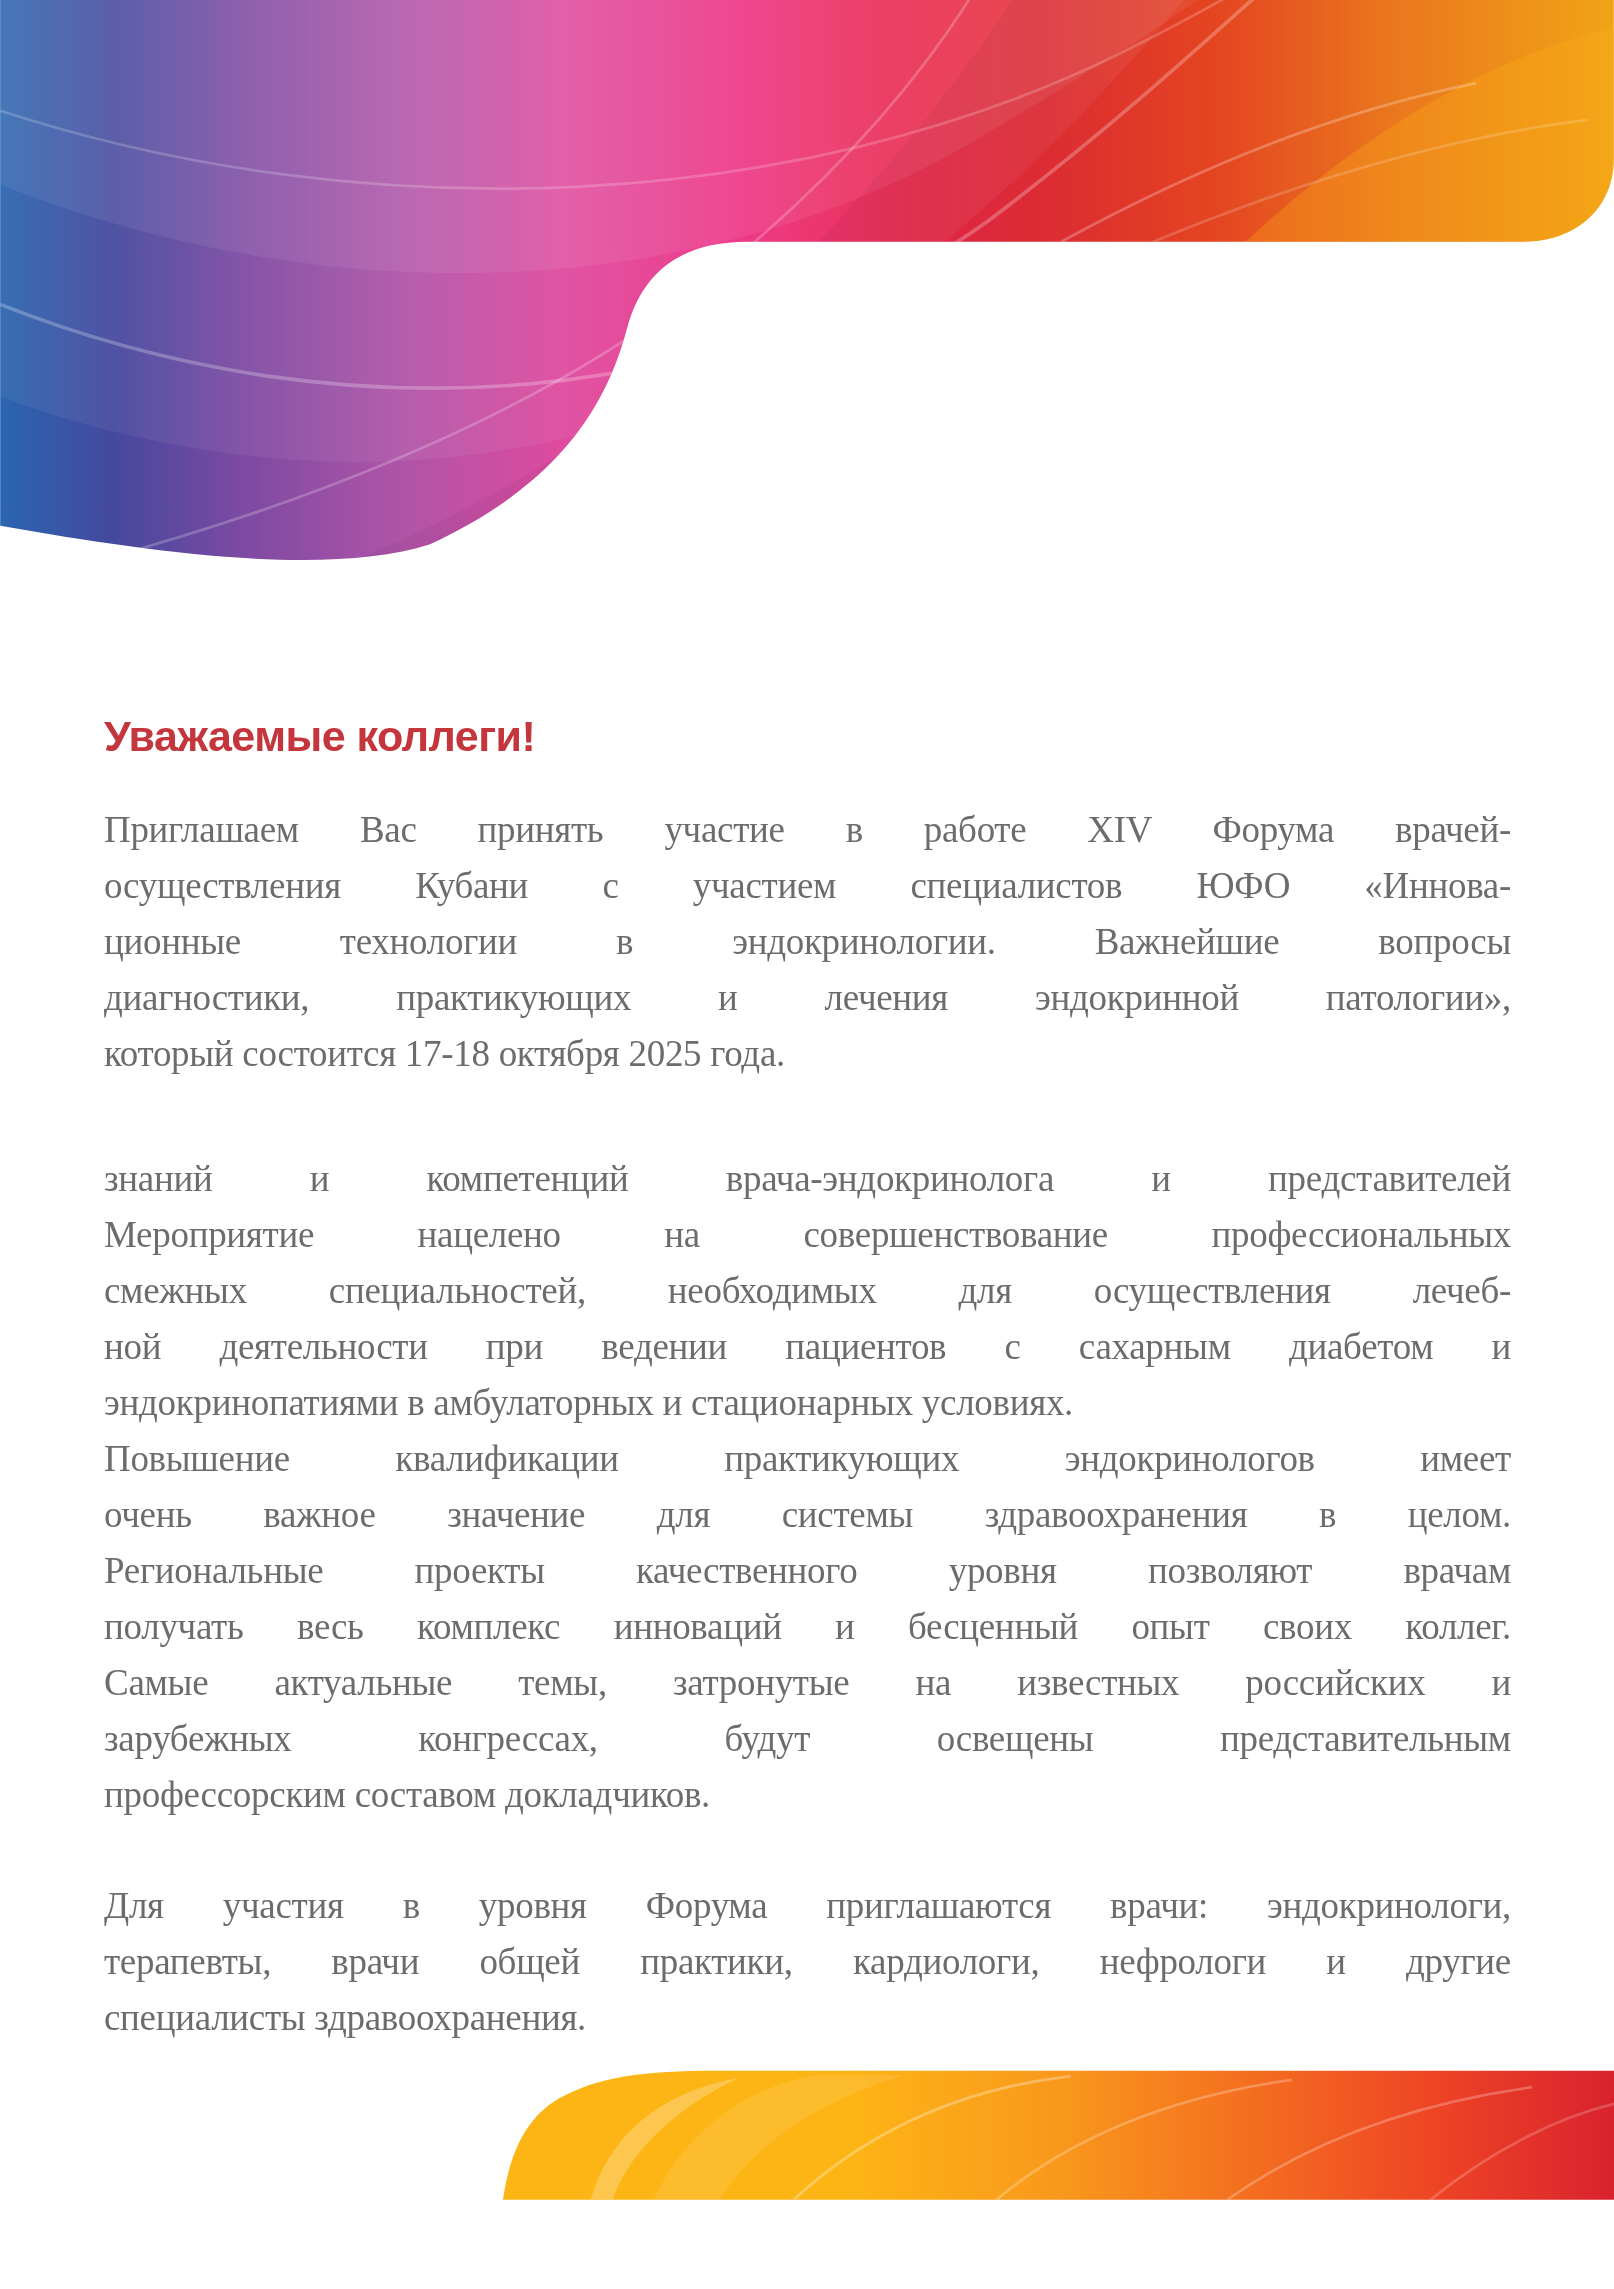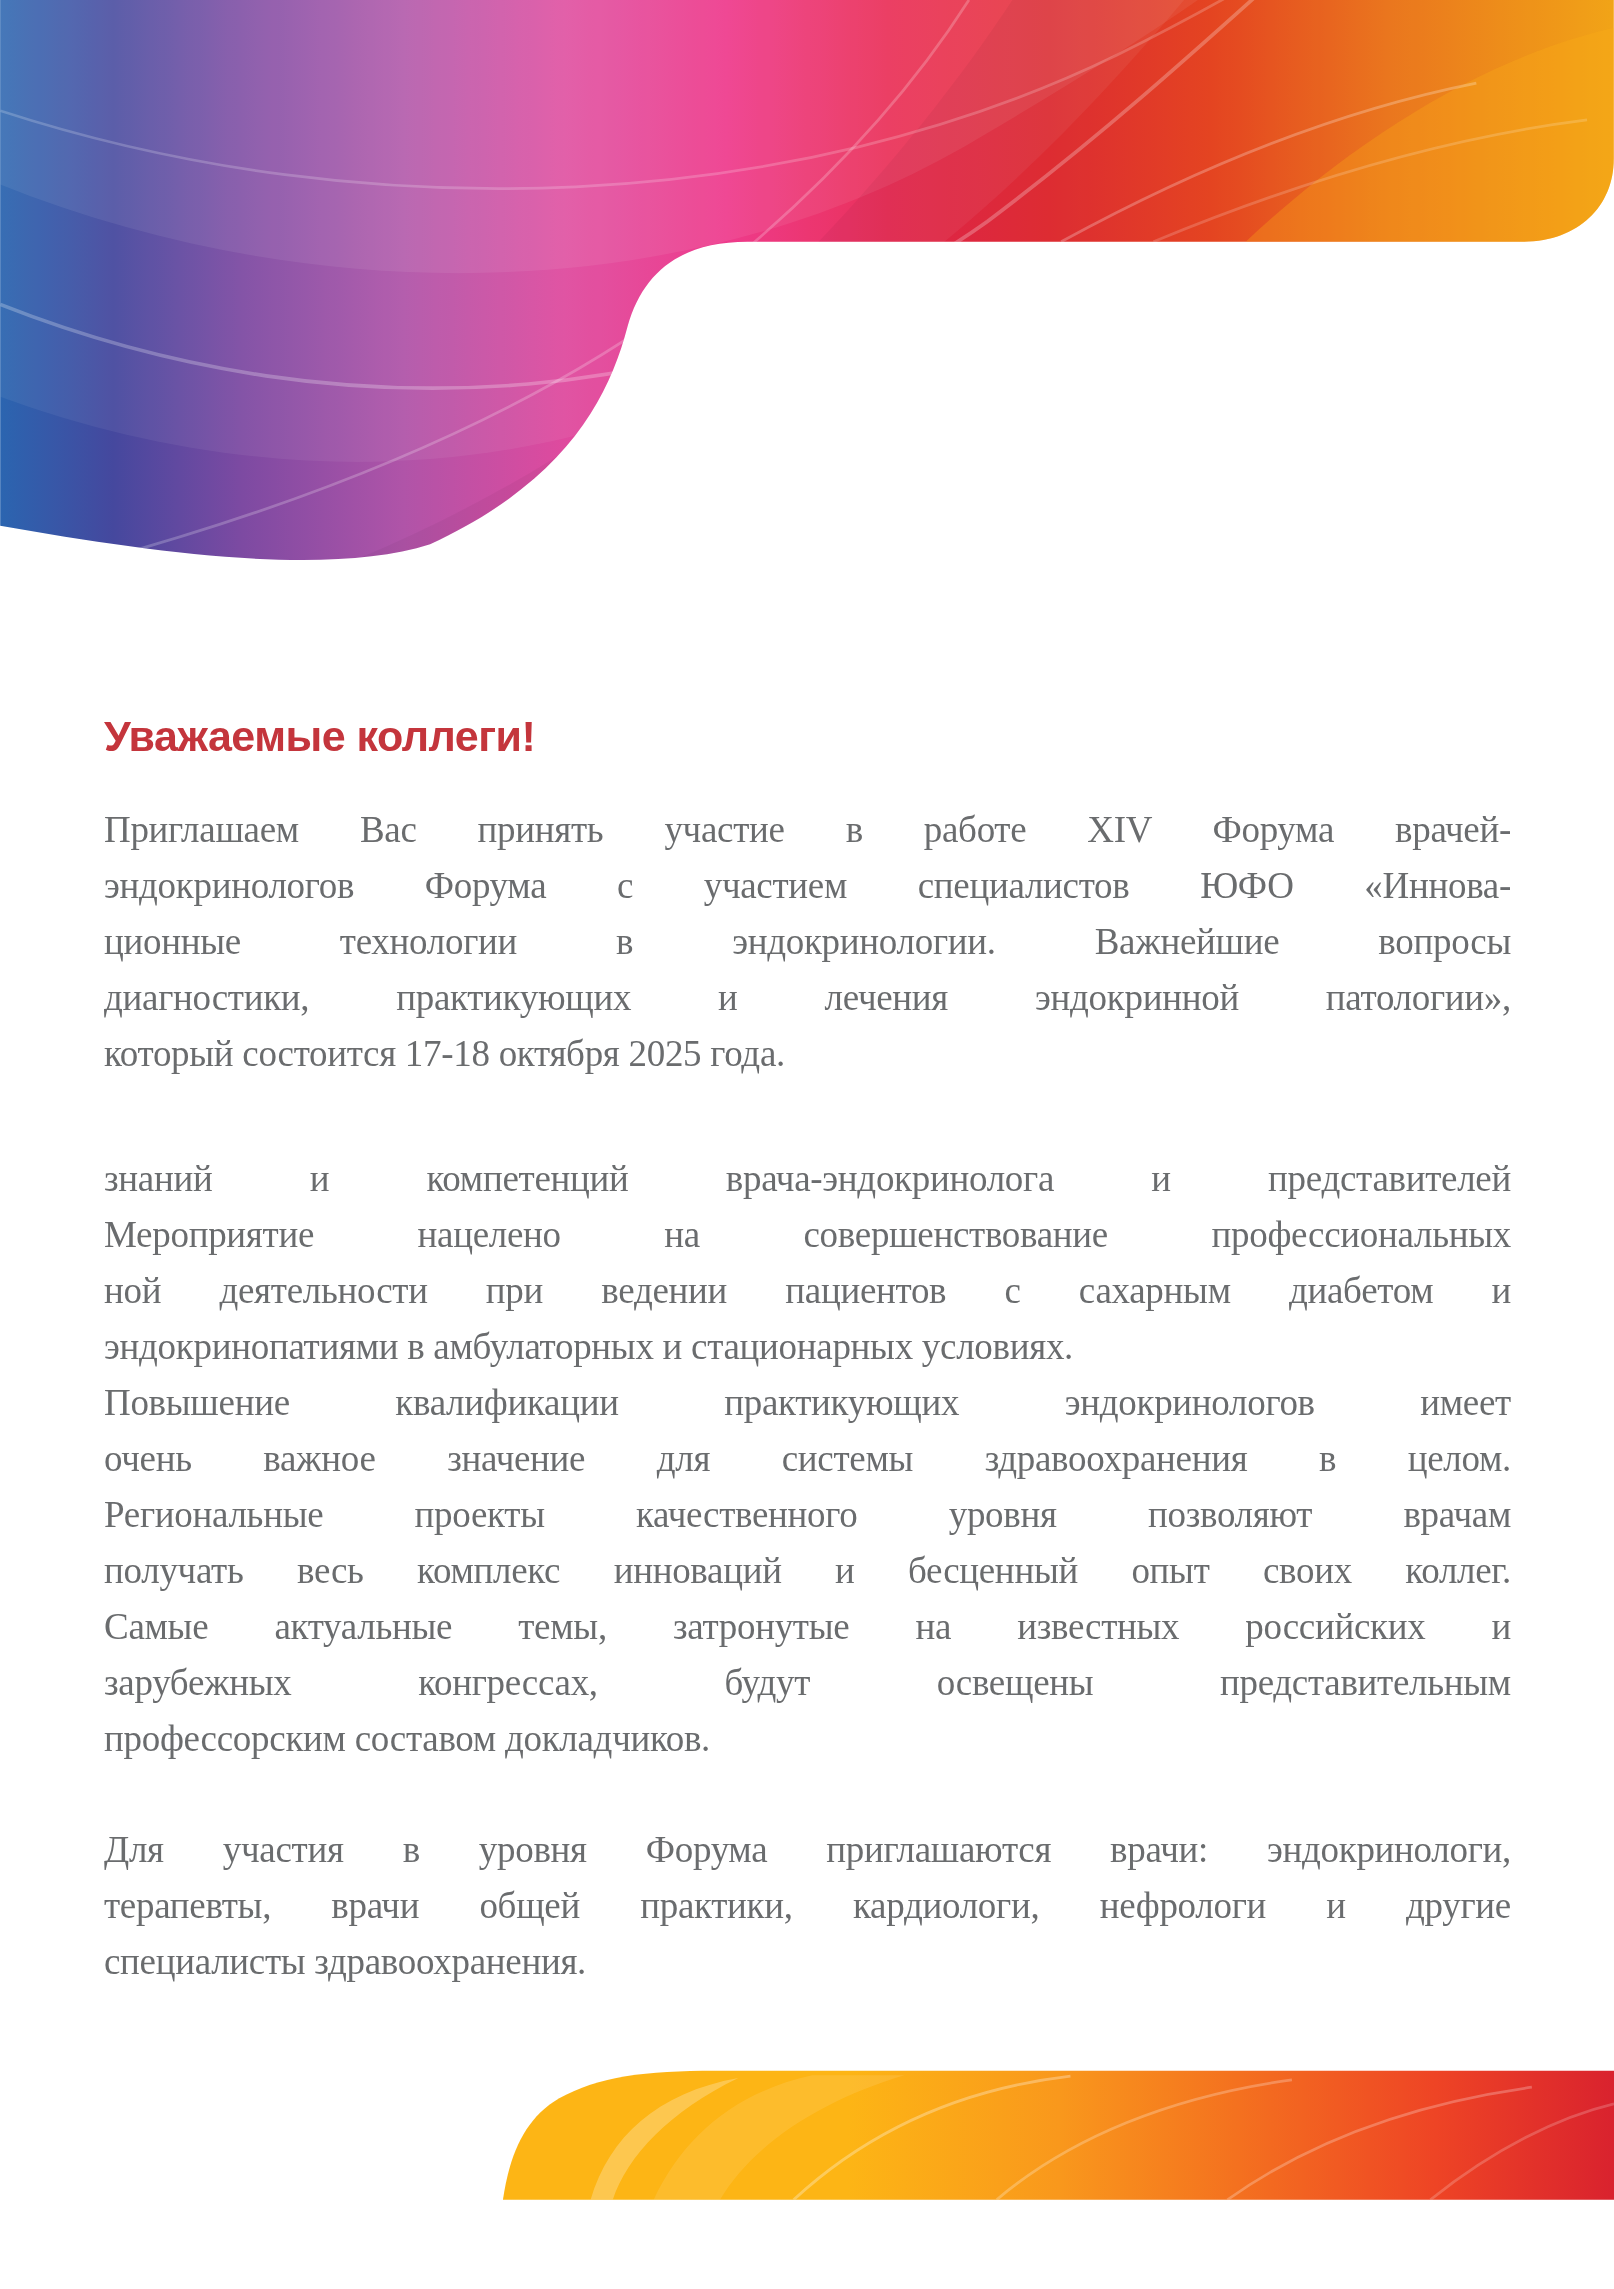--- a/index.html
+++ b/index.html
@@ -59,29 +59,30 @@
       <path d="M1150 262 C1300 180 1450 120 1600 90" stroke="#ffffff" stroke-width="3" fill="none" opacity="0.25"></path>
       <path d="M1250 262 C1400 200 1560 150 1720 130" stroke="#ffffff" stroke-width="3" fill="none" opacity="0.18"></path>
     </g>
   </svg>
 
   <main class="content">
     <h1 class="greeting">Уважаемые коллеги!</h1>
 
     <div class="para gap-after">
         <div class="line">Приглашаем Вас принять участие в работе XIV Форума врачей-</div>
-        <div class="line">эндокринологов Форума с участием специалистов ЮФО «Иннова-</div>
+        <div class="line">осуществления Кубани с участием специалистов ЮФО «Иннова-</div>
         <div class="line">ционные технологии в эндокринологии. Важнейшие вопросы</div>
         <div class="line">диагностики, практикующих и лечения эндокринной патологии»,</div>
         <div class="line last">который состоится 17-18 октября 2025 года.</div>
       </div>
 
     <div class="para">
         <div class="line">знаний и компетенций врача-эндокринолога и представителей</div>
         <div class="line">Мероприятие нацелено на совершенствование профессиональных</div>
+        <div class="line">смежных специальностей, необходимых для осуществления лечеб-</div>
         <div class="line">ной деятельности при ведении пациентов с сахарным диабетом и</div>
         <div class="line last">эндокринопатиями в амбулаторных и стационарных условиях.</div>
       </div>
 
     <div class="para gap-after-sm">
         <div class="line">Повышение квалификации практикующих эндокринологов имеет</div>
         <div class="line">очень важное значение для системы здравоохранения в целом.</div>
         <div class="line">Региональные проекты качественного уровня позволяют врачам</div>
         <div class="line">получать весь комплекс инноваций и бесценный опыт своих коллег.</div>
         <div class="line">Самые актуальные темы, затронутые на известных российских и</div>

